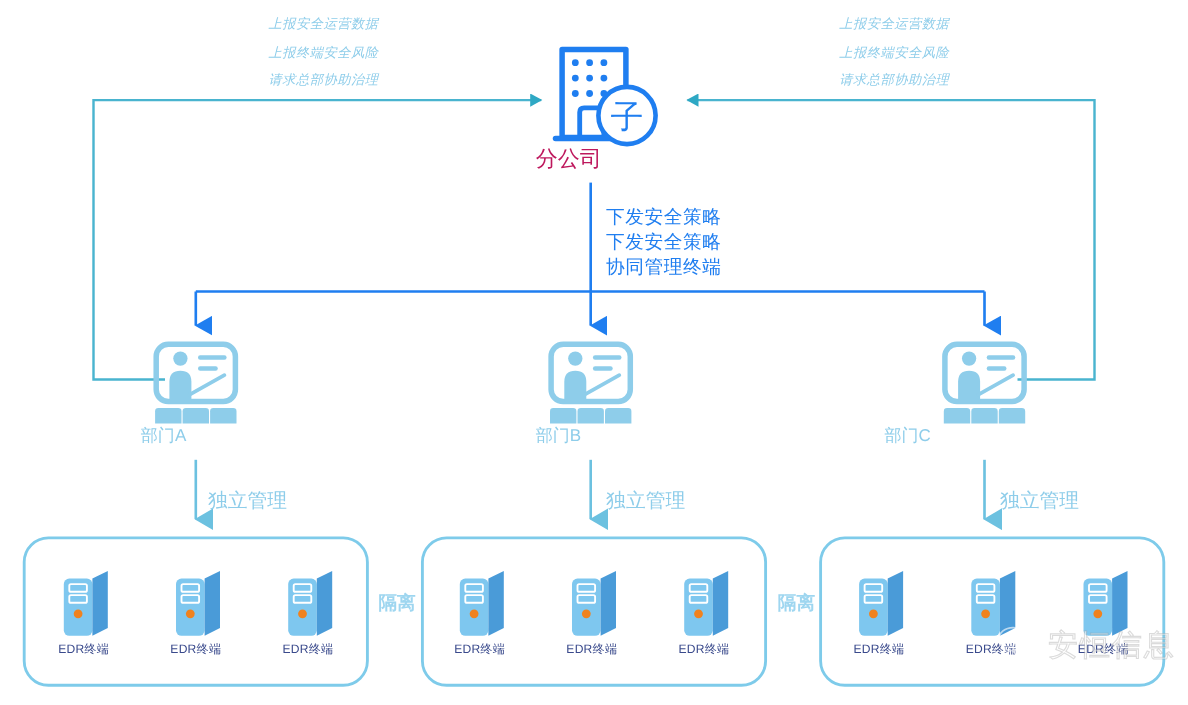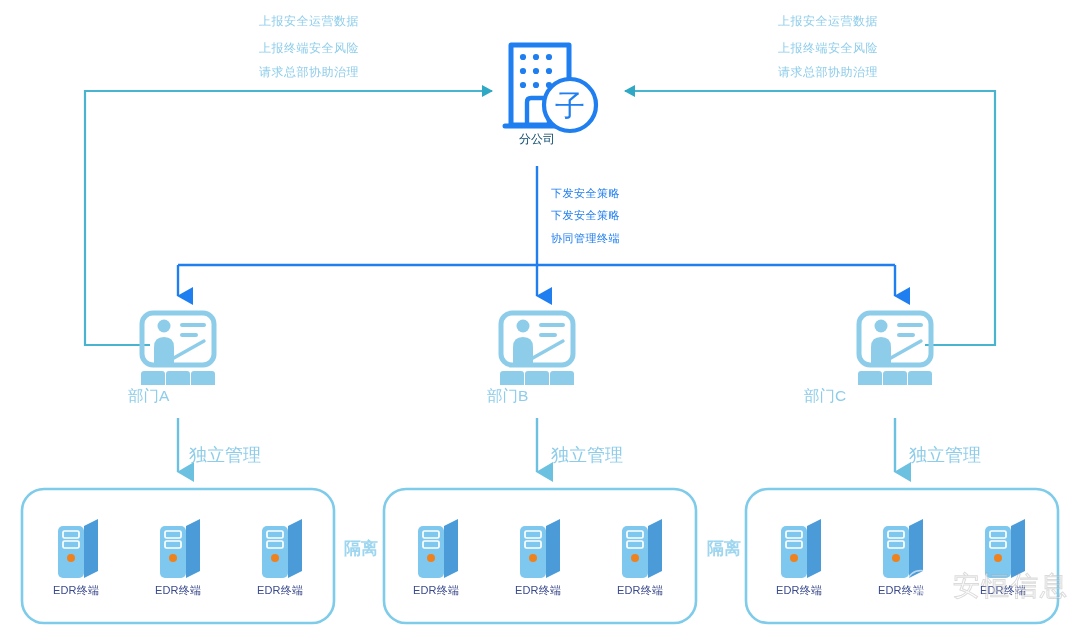--- a/index.html
+++ b/index.html
@@ -8,28 +8,28 @@
     background:#ffffff;
     font-family:"Liberation Sans","DejaVu Sans",sans-serif;
     overflow:hidden;position:relative;
   }
   #diagram{position:absolute;inset:0;width:1080px;height:641px;}
   .txt{position:absolute;white-space:nowrap;}
 
   
   .uplabel{
     font-size:12px;color:#8ecdea;letter-spacing:.5px;
-    text-align:right;font-weight:400;
+    text-align:center;font-weight:400;font-style:italic;
   }
   
   .downlabel{
-    font-size:11px;color:#1f7ef0;letter-spacing:.5px;font-weight:400;
+    font-size:17px;color:#1f7ef0;letter-spacing:.5px;font-weight:400;
   }
   .node-label{
-    font-size:12px;color:#0c4a6e;font-weight:400;text-align:center;
+    font-size:20px;color:#be185d;font-weight:400;
   }
   .dept-label{
     font-size:15.5px;color:#8ecdea;font-weight:400;text-align:left;
   }
   .manage-label{
     font-size:18px;color:#8ecdea;font-weight:400;
   }
   .iso-label{
     font-size:17px;color:#9ed6f0;font-weight:700;
     width:20px;text-align:center;line-height:1.25;

